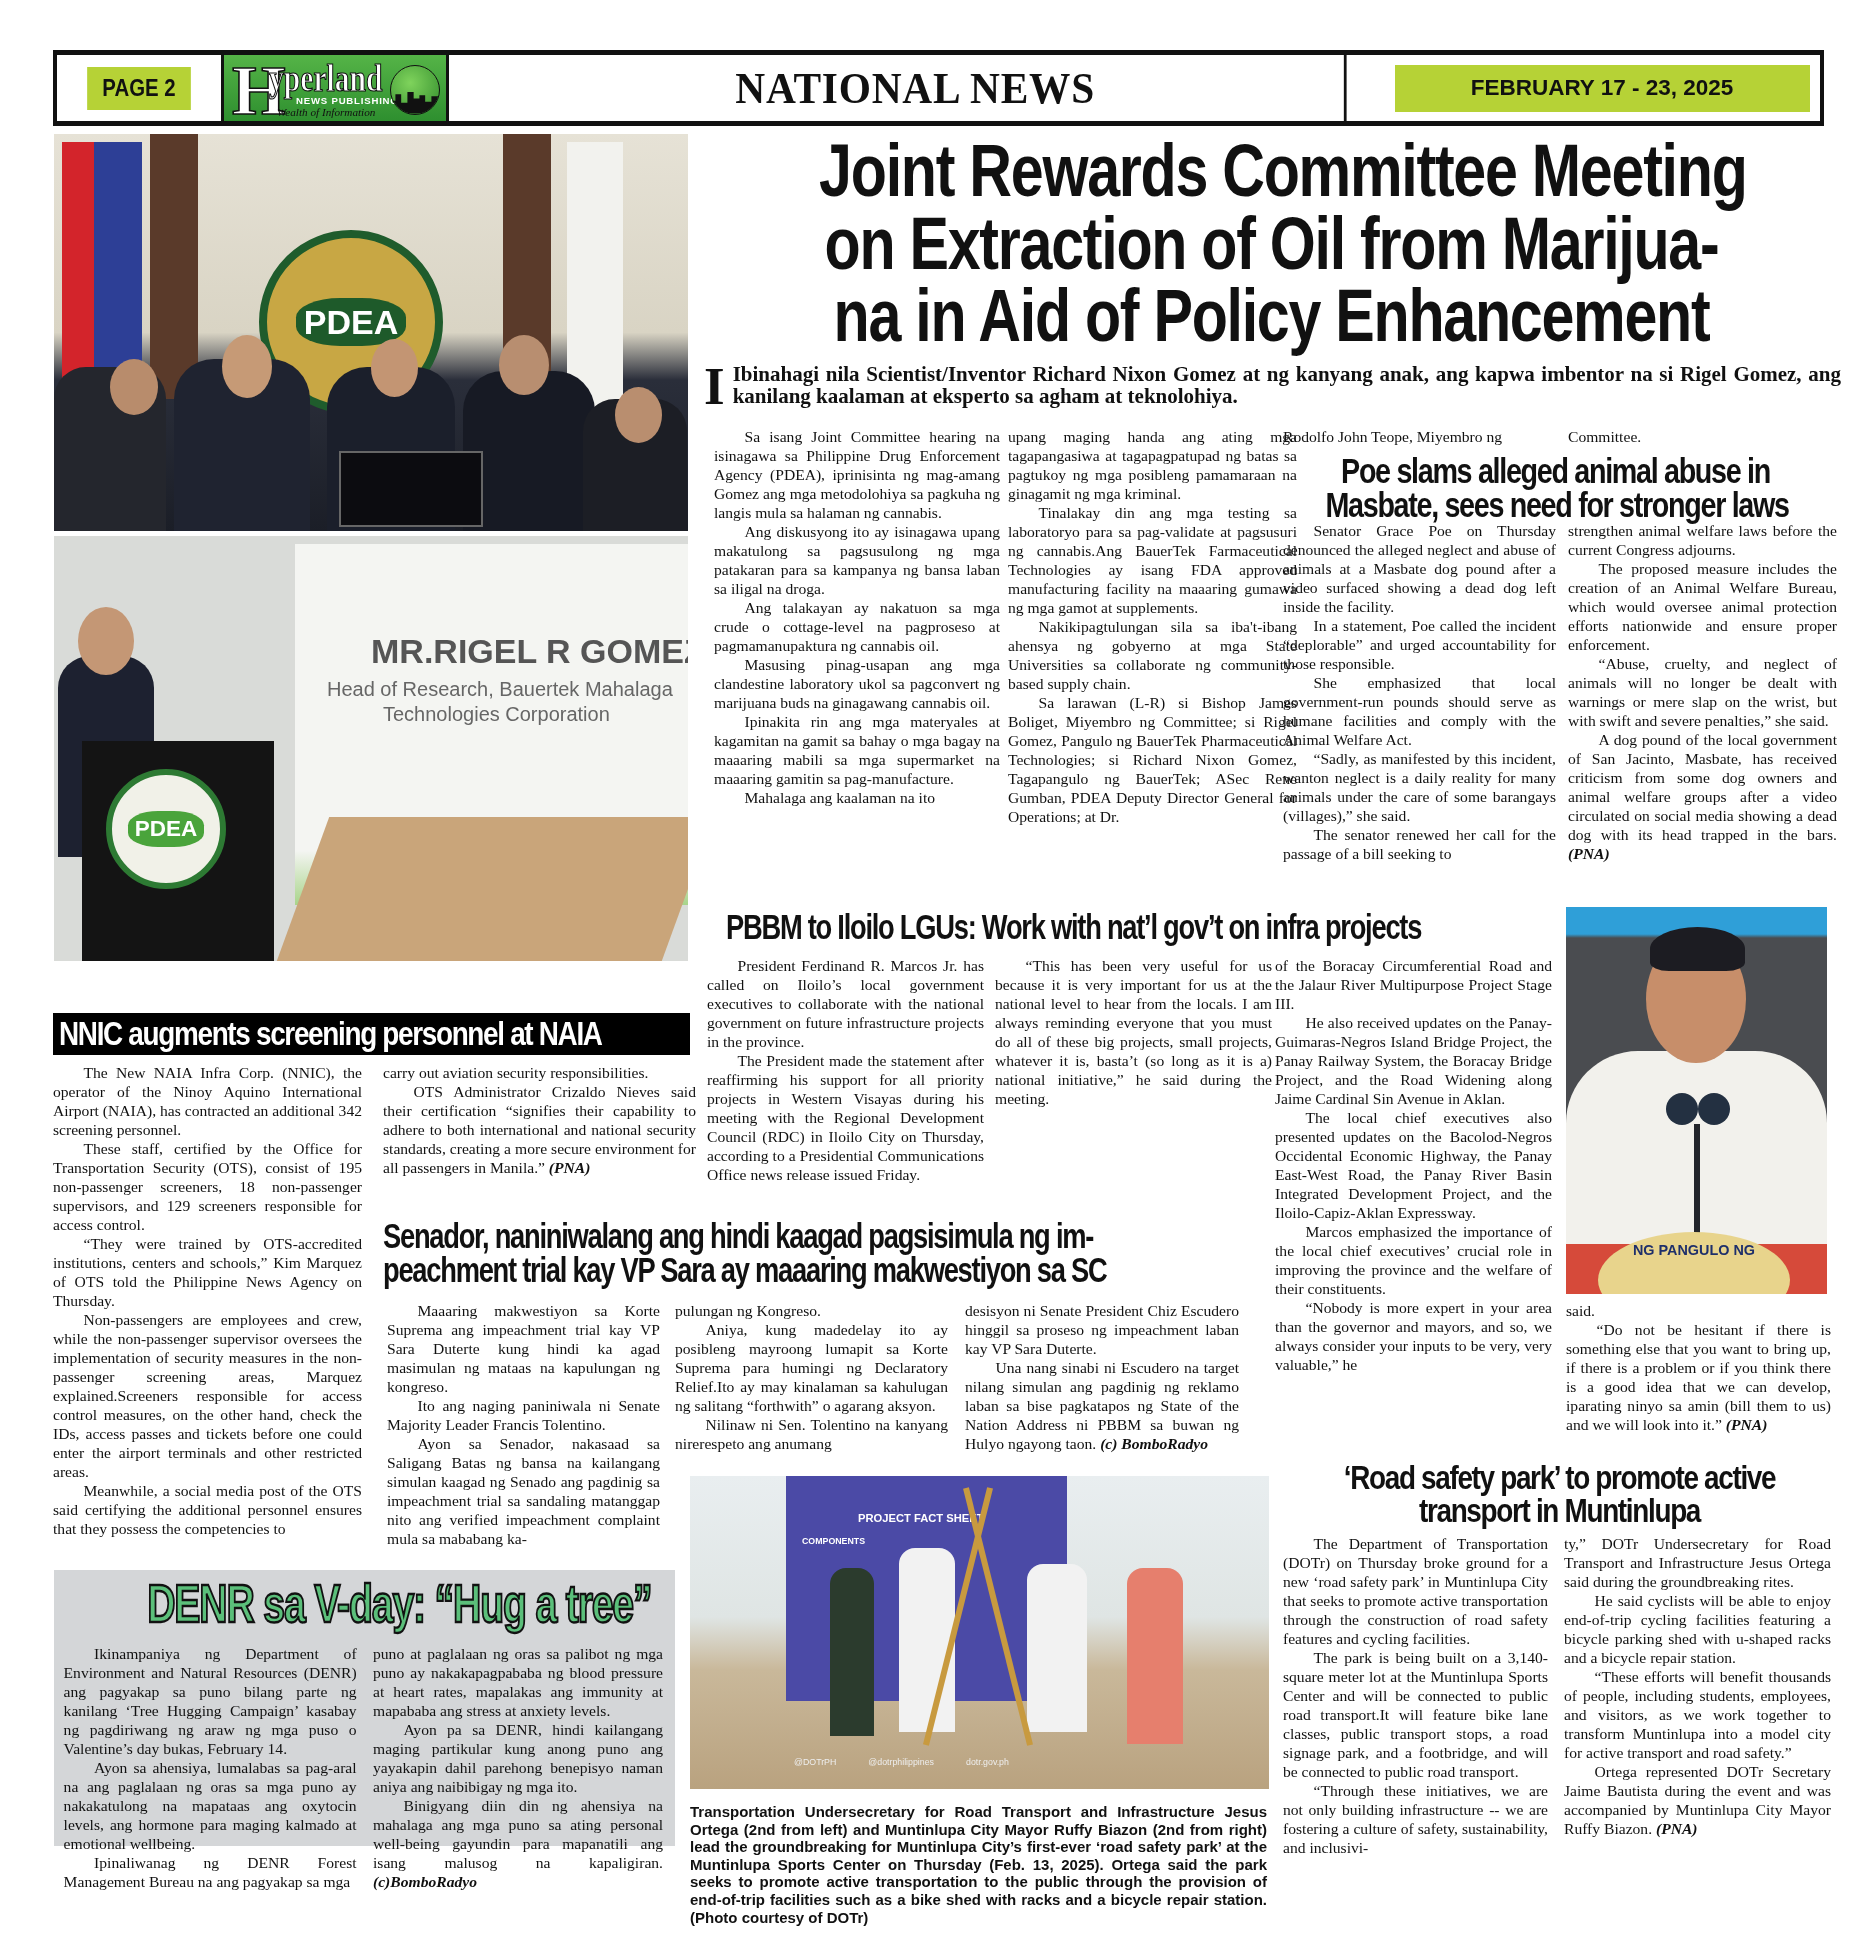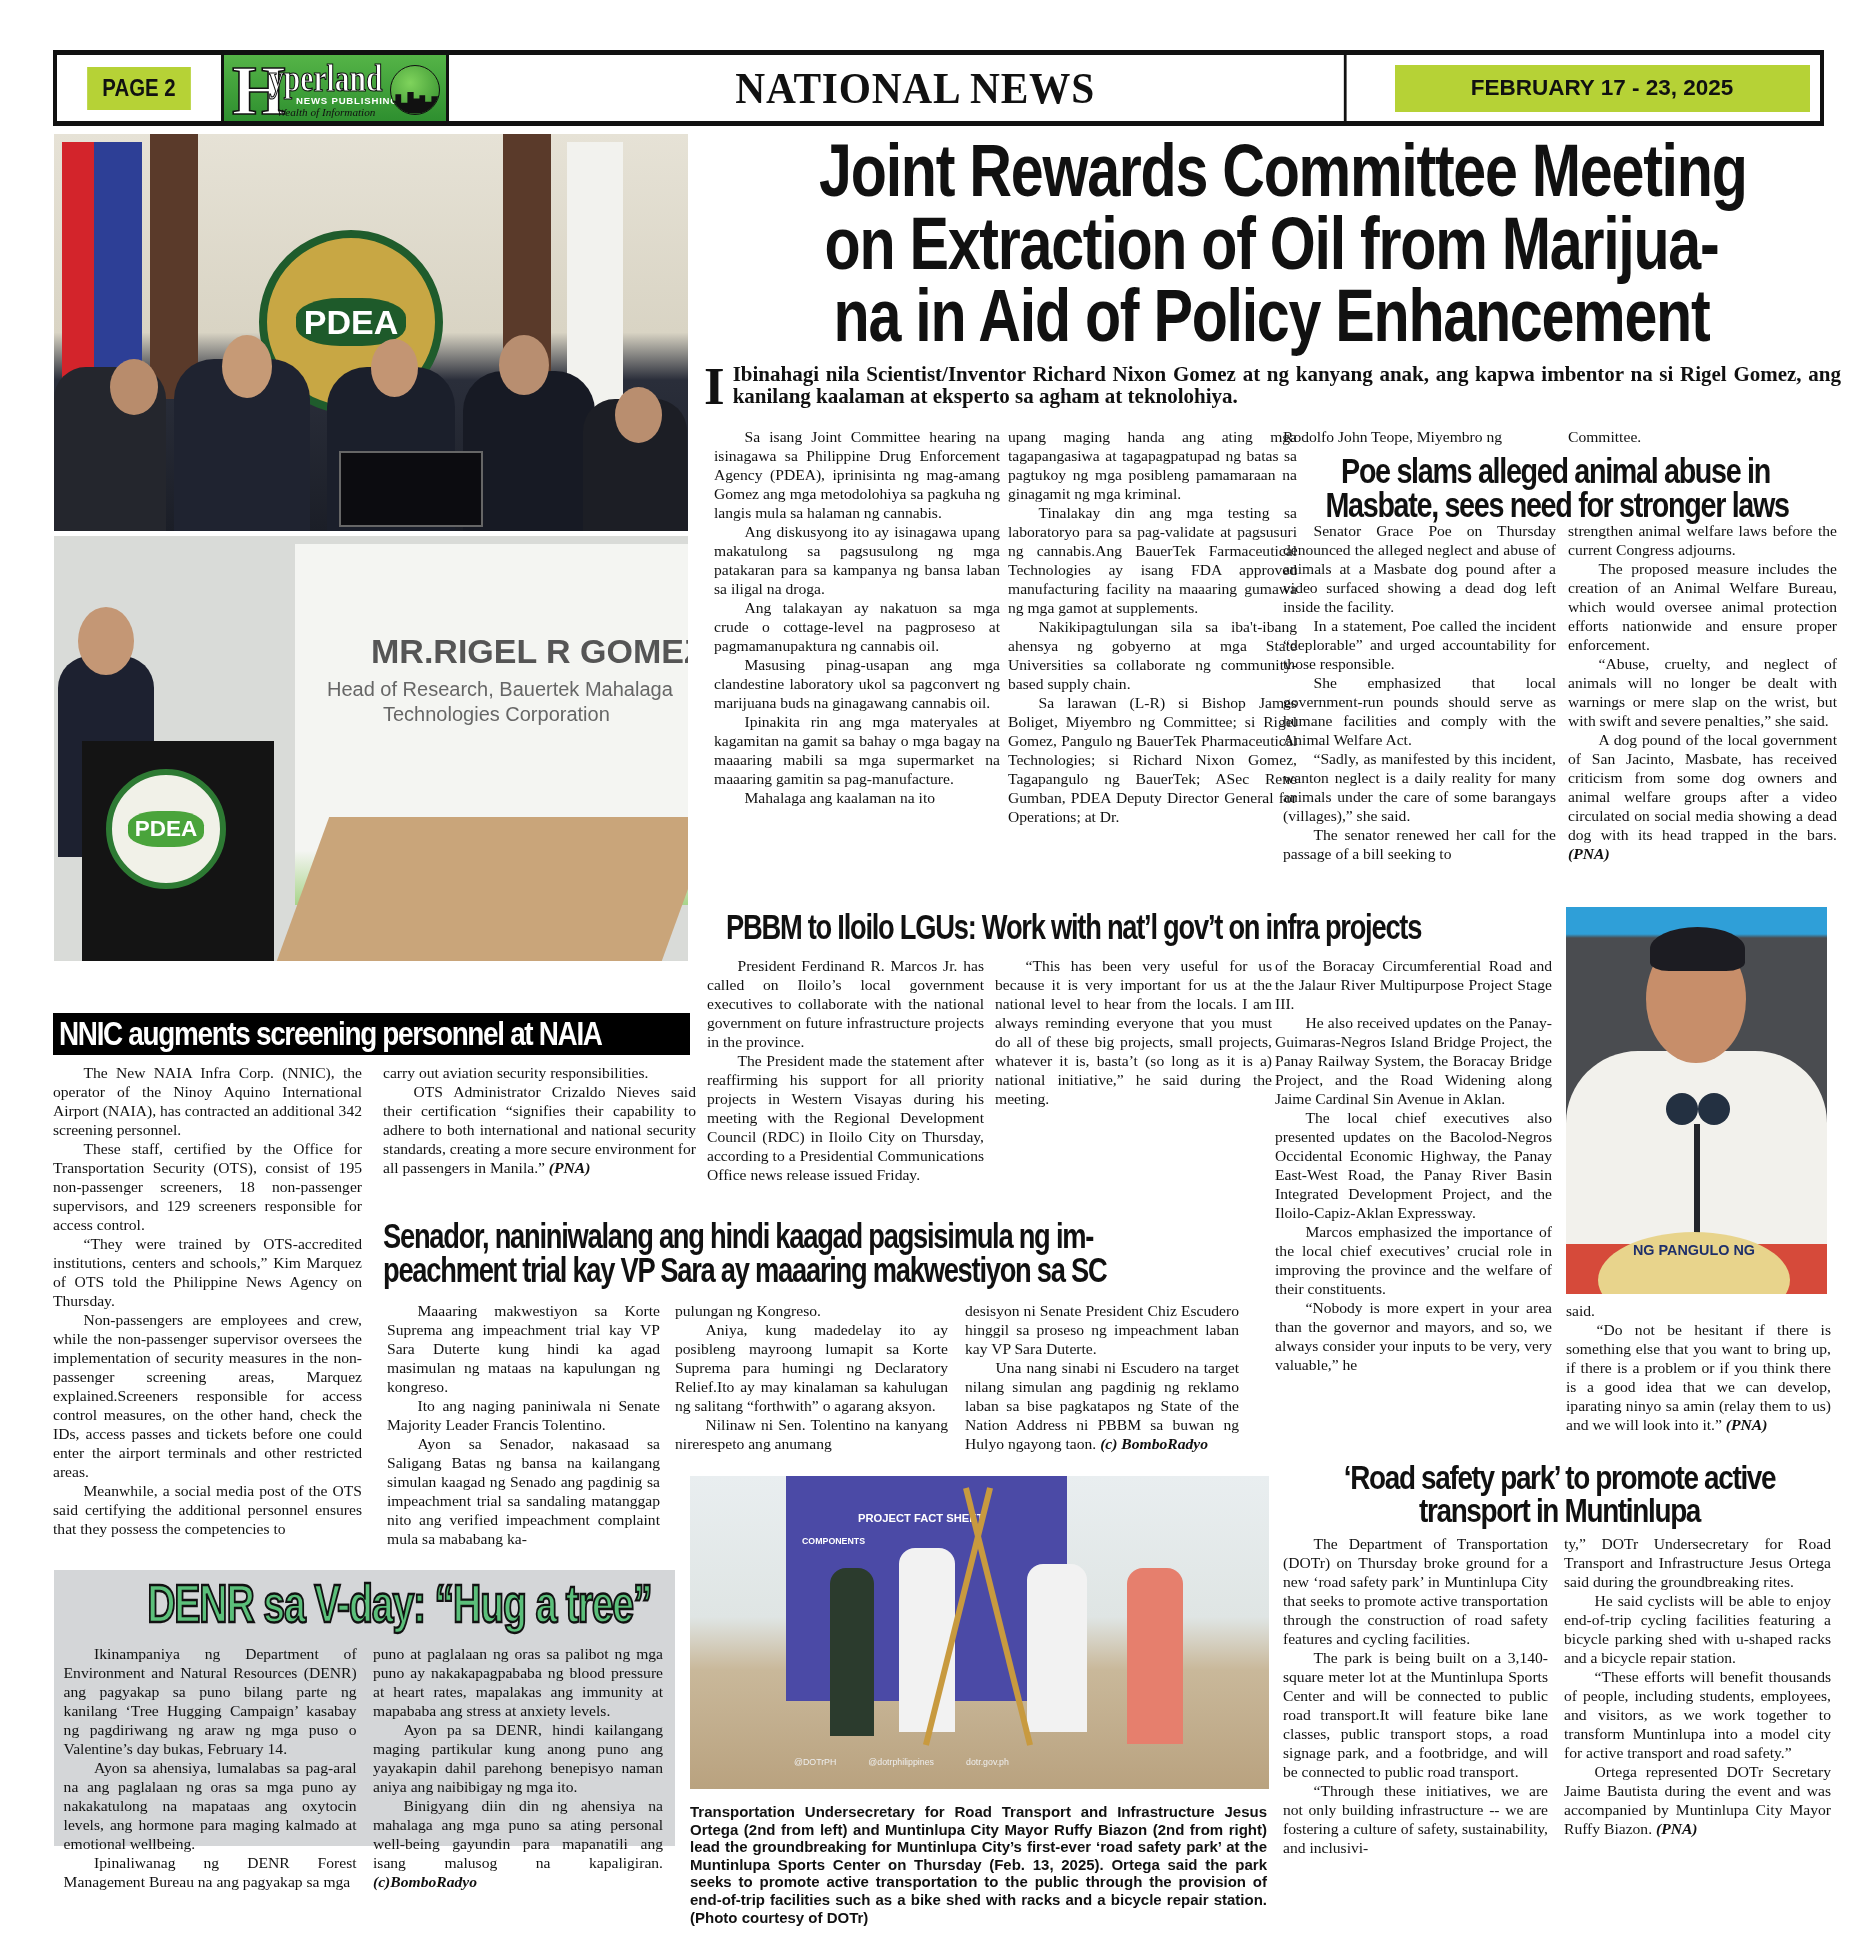--- a/index.html
+++ b/index.html
@@ -229,21 +229,21 @@
   <div class="abs" style="left:132px;top:186px;width:32px;height:32px;border-radius:50%;background:#233041"></div>
   <div class="abs" style="left:128px;top:217px;width:6.4px;height:170px;background:#23252b"></div>
   <div class="abs" style="left:0;top:337px;width:261px;height:50px;background:#d64a3a"></div>
   <div class="abs" style="left:32px;top:325px;width:192px;height:96px;border-radius:50%;background:#e8d48c;display:flex;justify-content:center;padding-top:9.6px">
     <span style="font-family:'Liberation Sans',sans-serif;font-weight:bold;font-size:14.4px;color:#1e2f6a">NG PANGULO NG</span>
   </div>
 </div>
 
 <div class="abs col" style="left:1566px;top:1301px;width:265px">
   <p class="noind">said.</p>
-  <p><span>“Do not be hesitant if there is something else that you want to bring up, if there is a problem or if you think there is a good idea that we can develop, iparating ninyo sa amin (relay them to us) and we will look into it.”</span> <span class="src">(PNA)</span></p>
+  <p><span>“Do not be hesitant if there is something else that you want to bring up, if there is a problem or if you think there is a good idea that we can develop, iparating ninyo sa amin (bill them to us) and we will look into it.”</span> <span class="src">(PNA)</span></p>
 </div>
 
 <div class="abs impact" style="left:1283px;top:1461px;width:553px;font-size:34px;transform:scaleX(.82);transform-origin:center top">
   <div style="white-space:nowrap">‘Road safety park’ to promote active</div>
   <div style="white-space:nowrap">transport in Muntinlupa</div>
 </div>
 
 <div class="abs col" style="left:1283px;top:1534px;width:265px">
   <p>The Department of Transportation (DOTr) on Thursday broke ground for a new ‘road safety park’ in Muntinlupa City that seeks to promote active transportation through the construction of road safety features and cycling facilities.</p>
   <p>The park is being built on a 3,140-square meter lot at the Muntinlupa Sports Center and will be connected to public road transport.It will feature bike lane classes, public transport stops, a road signage park, and a footbridge, and will be connected to public road transport.</p>

